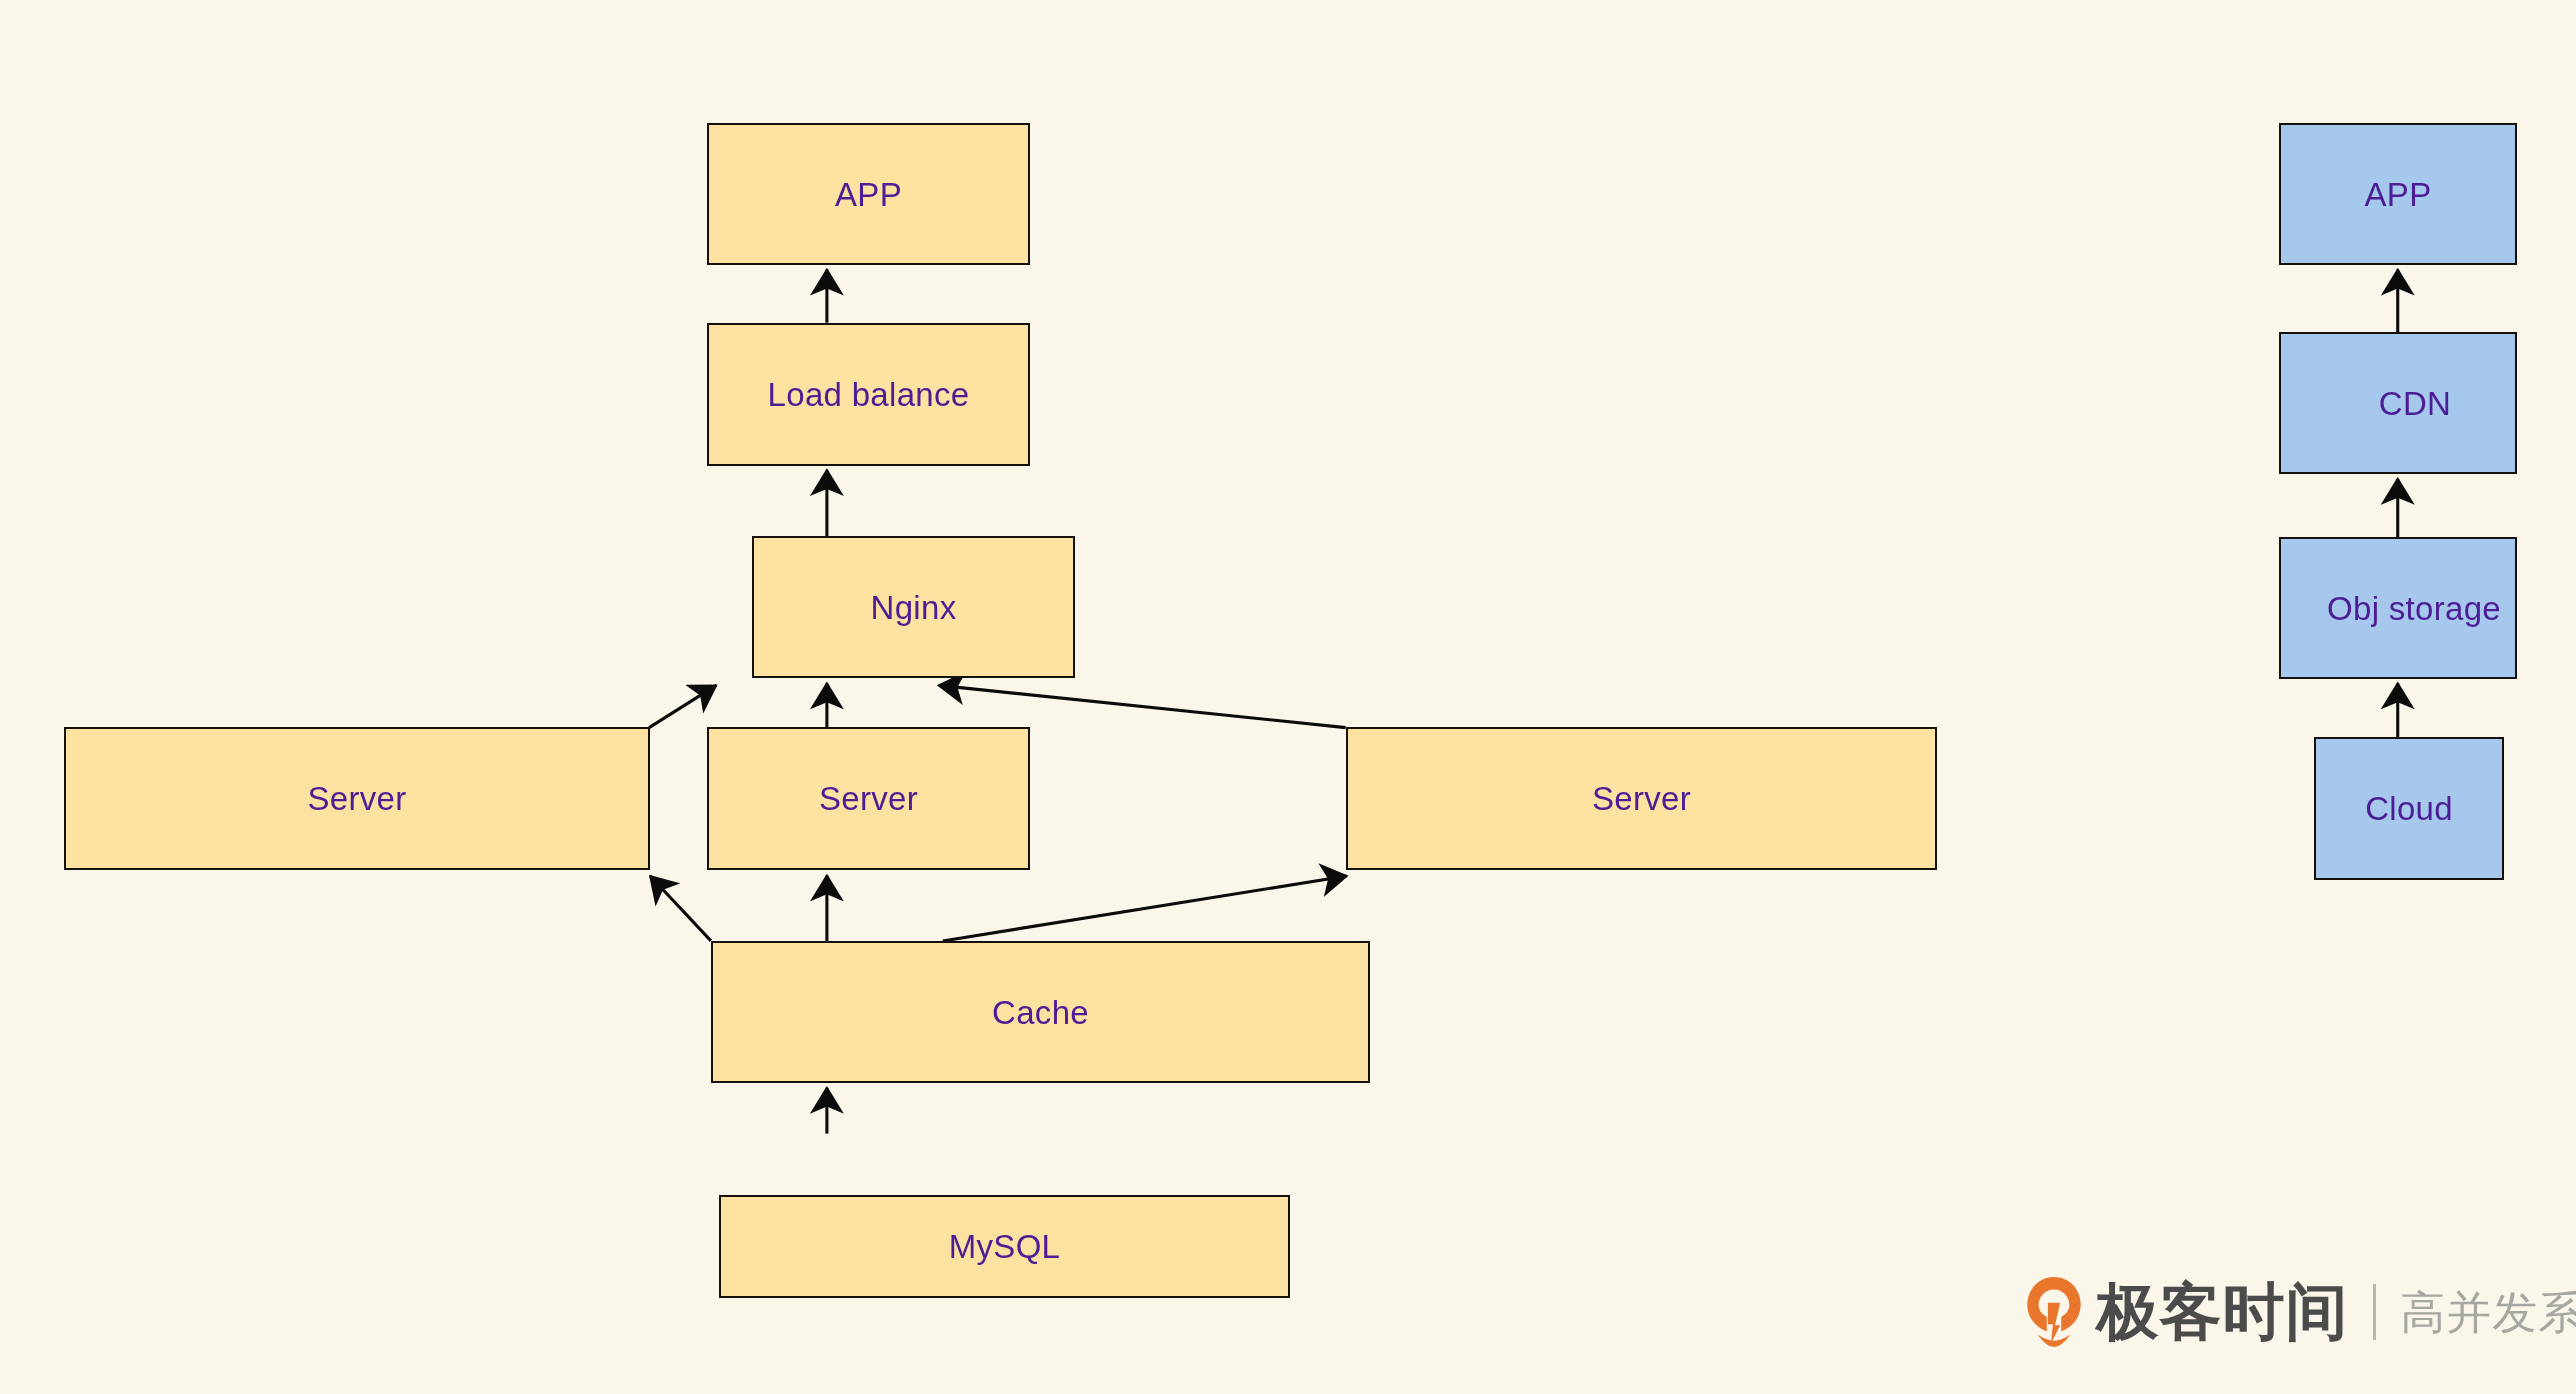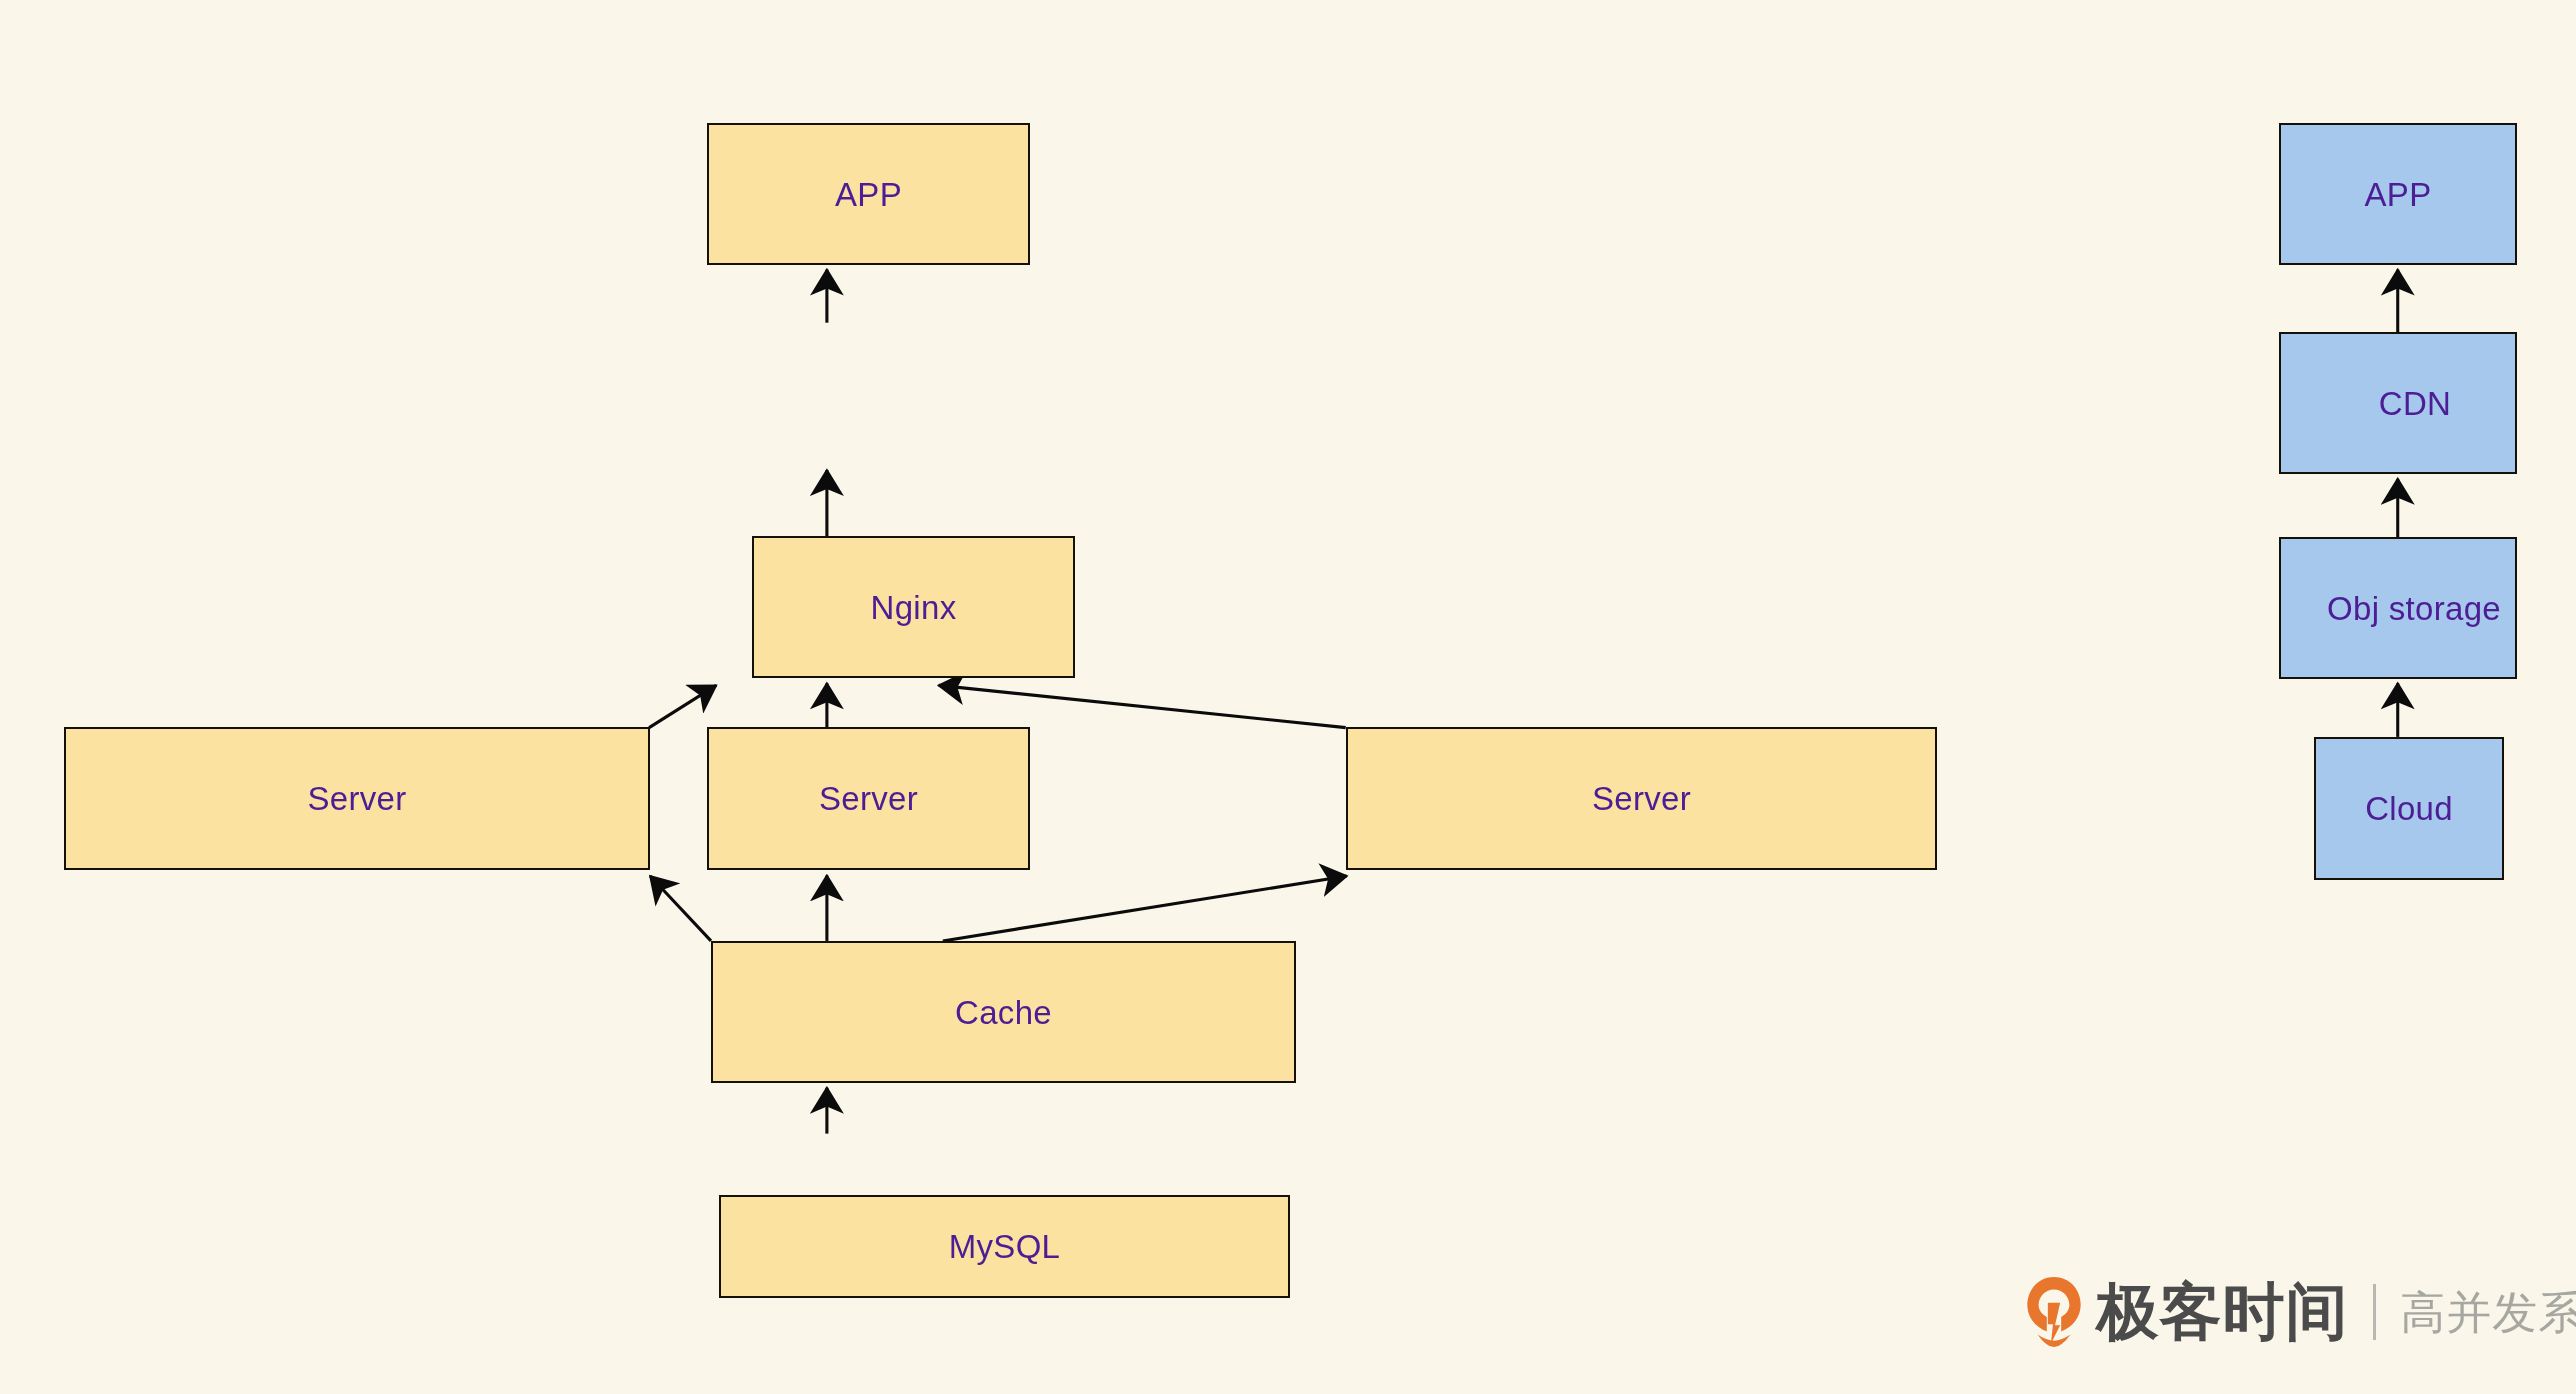--- a/index.html
+++ b/index.html
@@ -108,38 +108,41 @@
 
     <line x1="4654" y1="645" x2="4654" y2="523" stroke="#0b0b0b" stroke-width="6" marker-end="url(#arrowhead)"></line>
     <line x1="4654" y1="1042" x2="4654" y2="929" stroke="#0b0b0b" stroke-width="6" marker-end="url(#arrowhead)"></line>
     <line x1="4654" y1="1430" x2="4654" y2="1326" stroke="#0b0b0b" stroke-width="6" marker-end="url(#arrowhead)"></line>
   </svg>
 
   <div class="node-box yellow" style="left:707px; top:123px; width:323px; height:142px;">
     <span class="node-label">APP</span>
   </div>
 
+  <div class="node-box yellow" style="left:707px; top:323px; width:323px; height:143px;">
+    <span class="node-label">Load balance</span>
+  </div>
 
   <div class="node-box yellow" style="left:707px; top:536px; width:323px; height:142px;margin-left:45px;">
     <span class="node-label">Nginx</span>
   </div>
 
   <div class="node-box yellow" style="left:64px; top:727px; width:586px; height:143px;">
     <span class="node-label">Server</span>
   </div>
 
   <div class="node-box yellow" style="left:707px; top:727px; width:323px; height:143px;">
     <span class="node-label">Server</span>
   </div>
 
   <div class="node-box yellow" style="left:1346px; top:727px; width:591px; height:143px;">
     <span class="node-label">Server</span>
   </div>
 
-  <div class="node-box yellow" style="left:711px; top:941px; width:585px; height:142px;">
+  <div class="node-box yellow" style="left:711px; top:941px; width:659px; height:142px;">
     <span class="node-label">Cache</span>
   </div>
 
   <div class="node-box yellow" style="left:719px; top:1195px; width:571px; height:103px;">
     <span class="node-label">MySQL</span>
   </div>
 
   <div class="node-box blue" style="left:2279px; top:123px; width:238px; height:142px;">
     <span class="node-label">APP</span>
   </div>

